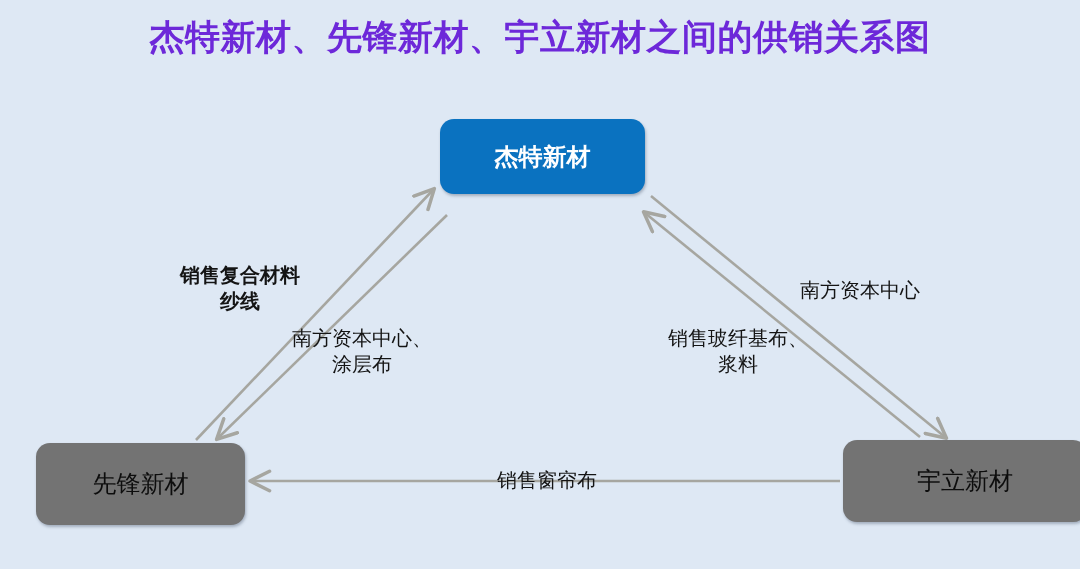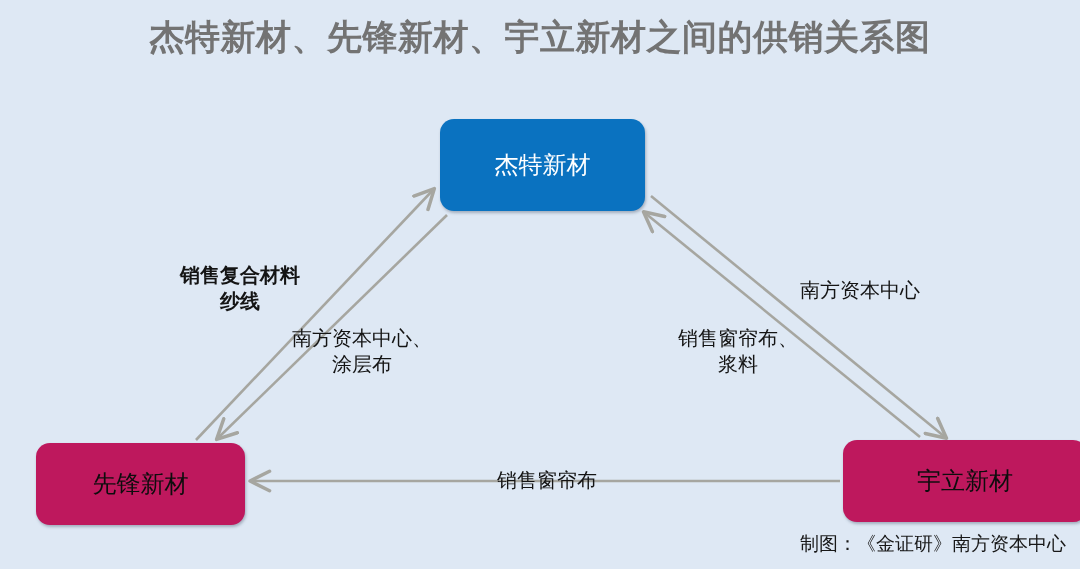--- a/index.html
+++ b/index.html
@@ -16,21 +16,21 @@
     font-family: "Liberation Sans", "DejaVu Sans", sans-serif;
   }
   #title {
     position: absolute;
     left: 0;
     top: 14px;
     width: 1080px;
     text-align: center;
     font-size: 35px;
     font-weight: 700;
-    color: #737373;
+    color: #6d28d9;
     letter-spacing: 0.5px;
     white-space: nowrap;
   }
   svg#edges {
     position: absolute;
     left: 0;
     top: 0;
     width: 1080px;
     height: 569px;
   }
@@ -43,24 +43,24 @@
     justify-content: center;
     font-size: 24px;
     font-weight: 400;
     box-shadow: 1px 2px 3px rgba(90,105,125,0.45);
   }
   .node-primary {
     background: #0a72c0;
     color: #ffffff;
   }
   .node-secondary {
-    background: #be185d;
+    background: #737373;
     color: #0d0d0d;
   }
-  #node-jite  { left: 440px; top: 119px; width: 205px; height: 92px; }
+  #node-jite  { left: 440px; top: 119px; width: 205px; height: 75px; font-weight: bold; }
   #node-xianfeng { left: 36px; top: 443px; width: 209px; height: 82px; }
   #node-yuli  { left: 843px; top: 440px; width: 244px; height: 82px; }
 
   .edge-label {
     position: absolute;
     font-size: 20px;
     line-height: 1.32;
     color: #141414;
     text-align: center;
     white-space: pre;
@@ -119,20 +119,19 @@
   </div>
 
   <div class="edge-label" id="label-fuhe">销售复合材料
 纱线</div>
 
   <div class="edge-label" id="label-bolianshaxian">南方资本中心、
 涂层布</div>
 
   <div class="edge-label" id="label-jibu">南方资本中心</div>
 
-  <div class="edge-label" id="label-huanbaojiao">销售窗帘布、
+  <div class="edge-label" id="label-huanbaojiao">销售玻纤基布、
 浆料</div>
 
   <div class="edge-label" id="label-chuanglian">销售窗帘布</div>
 
-  <div id="credit">制图：《金证研》南方资本中心</div>
 
 </div>
 
 </body></html>

